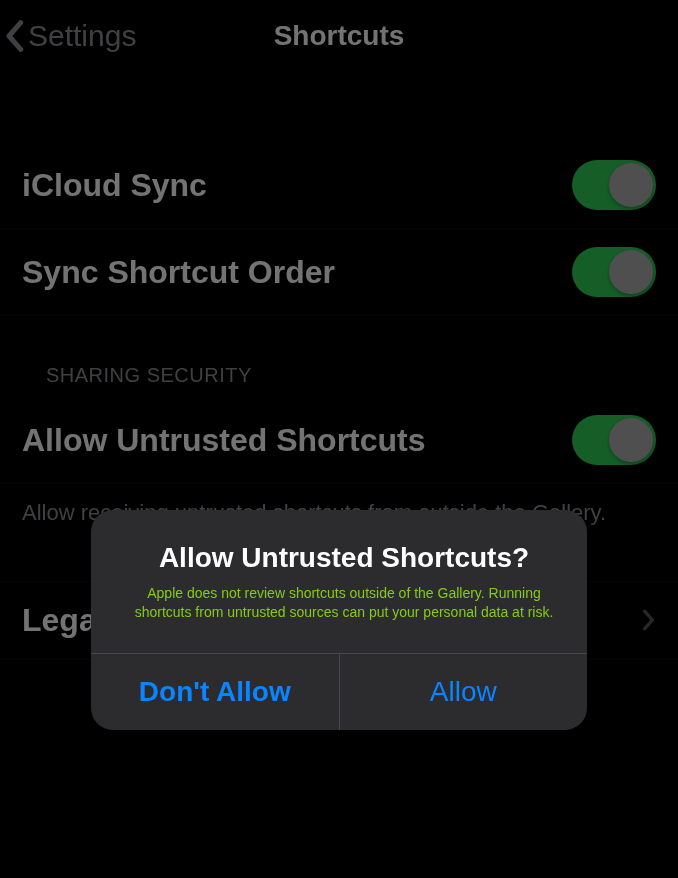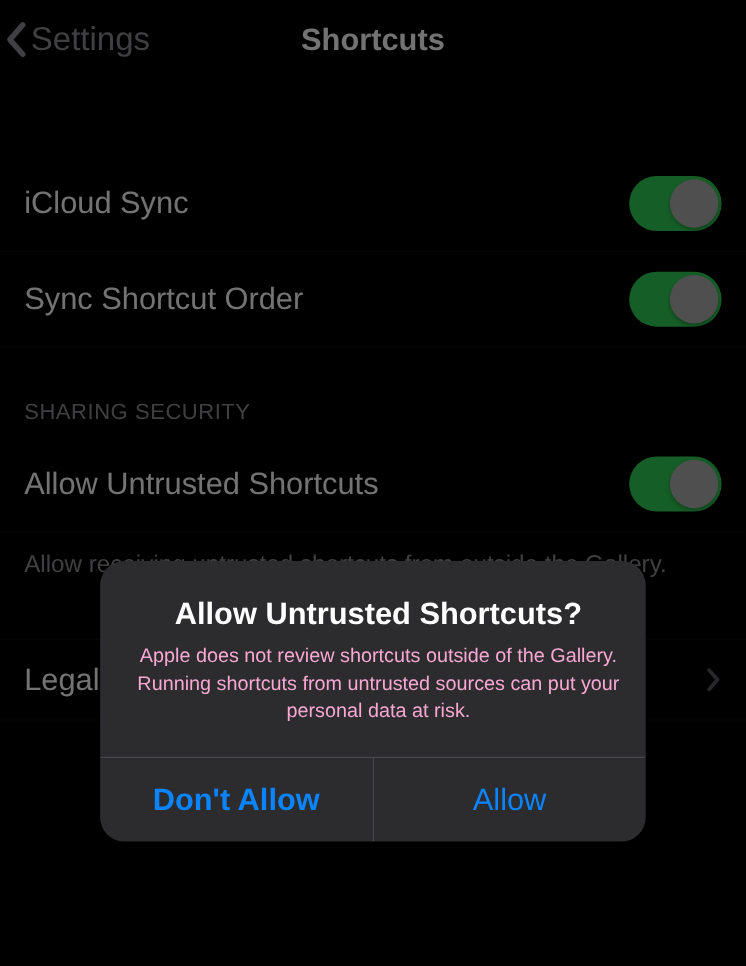--- a/index.html
+++ b/index.html
@@ -64,23 +64,23 @@
     }
     .setting-row {
       display: flex;
       align-items: center;
       justify-content: space-between;
       padding: 18px 22px;
       background: #000;
       border-bottom: 1px solid rgba(60,60,67,0.22);
     }
     .setting-label {
-      font-size: 28px;
-      color: #fff;
-      font-weight: 400;
+      font-size: 32px;
+      color: #fff;
+      font-weight: 700;
     }
     .toggle {
       width: 84px;
       height: 50px;
       border-radius: 25px;
       position: relative;
       flex-shrink: 0;
     }
     .toggle.on {
       background: #30d158;
@@ -94,20 +94,21 @@
       top: 3px;
       right: 3px;
       box-shadow: 0 2px 4px rgba(0,0,0,0.3);
     }
     .section-header {
       font-size: 20px;
       color: #8e8e93;
       letter-spacing: 0.5px;
       padding: 48px 22px 10px 22px;
       text-transform: uppercase;
+      margin-left: 24px;
     }
     .section-footer {
       font-size: 22px;
       color: #8e8e93;
       padding: 14px 22px 0 22px;
       line-height: 1.4;
     }
     .nav-row {
       display: flex;
       align-items: center;
@@ -143,22 +144,22 @@
       padding: 32px 16px 30px 26px;
       text-align: center;
     }
     .alert-title {
       font-size: 28px;
       font-weight: 600;
       color: #fff;
       margin-bottom: 10px;
     }
     .alert-message {
-      font-size: 18px;
-      color: #f9a8d4;
+      font-size: 14px;
+      color: #84cc16;
       line-height: 1.38;
       font-weight: 400;
     }
     .alert-buttons {
       display: flex;
       border-top: 1px solid rgba(120,120,128,0.35);
     }
     .alert-button {
       flex: 1;
       text-align: center;

